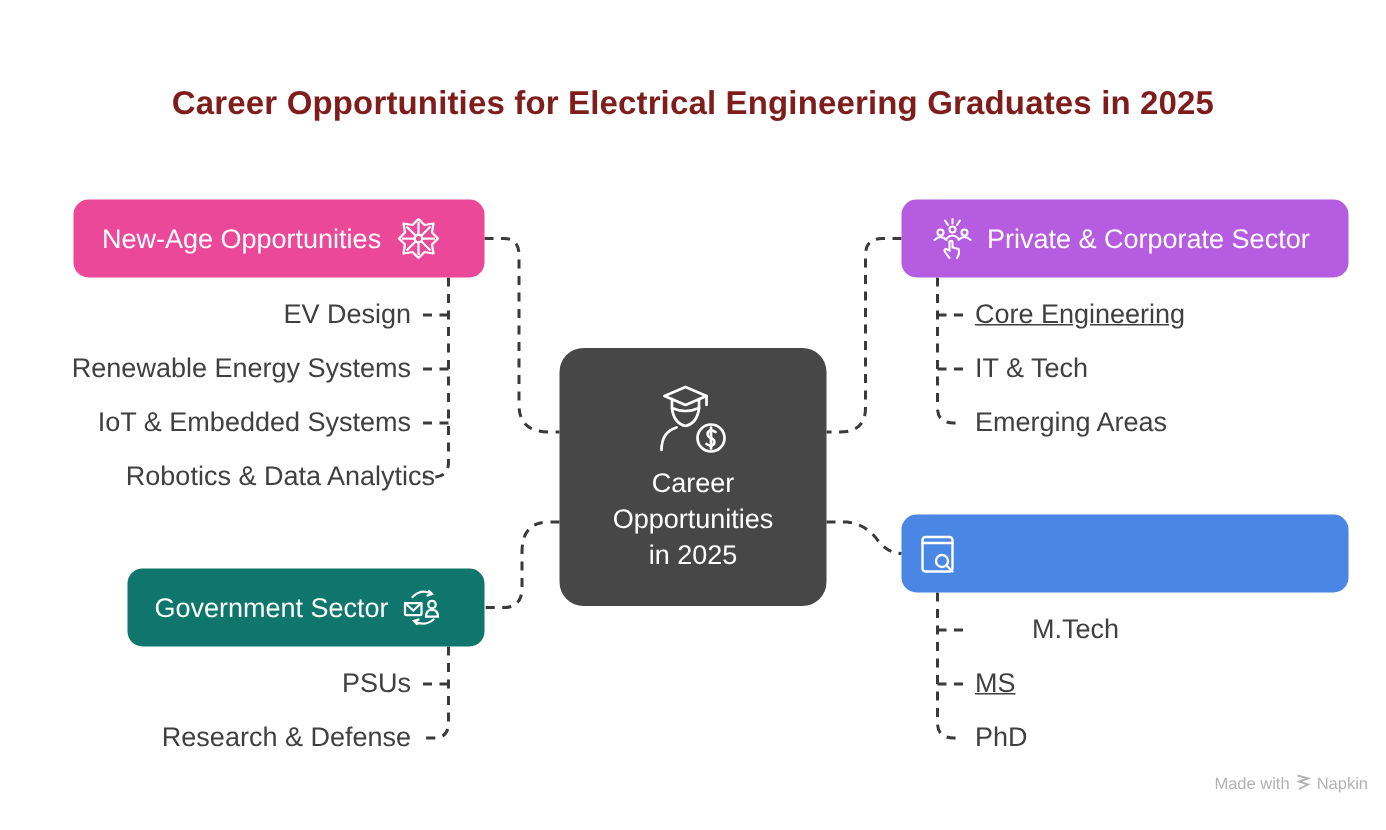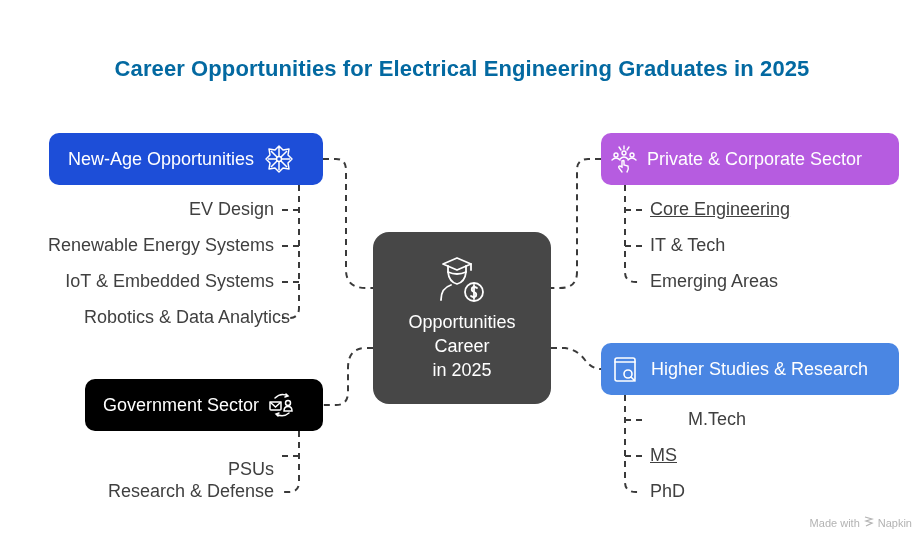--- a/index.html
+++ b/index.html
@@ -1,31 +1,31 @@
 <!DOCTYPE html>
 <html><head>
 <meta charset="utf-8">
 <style>
   html, body { margin: 0; padding: 0; background: #ffffff; }
   body { width: 924px; height: 553px; position: relative; overflow: hidden;
          font-family: "Liberation Sans", "DejaVu Sans", sans-serif; }
   .title { position: absolute; left: 0; width: 924px; top: 56px; text-align: center;
-           font-size: 22px; font-weight: bold; color: #0369a1; letter-spacing: 0.1px; }
+           font-size: 22px; font-weight: bold; color: #7f1d1d; letter-spacing: 0.1px; }
   svg.lines { position: absolute; left: 0; top: 0; }
   .node { position: absolute; border-radius: 10px; color: #ffffff; display: flex;
           align-items: center; font-size: 18px; box-sizing: border-box; }
   .node .ic { width: 30px; height: 30px; display: inline-flex; align-items: center; justify-content: center; }
   .node .ic svg { width: 30px; height: 30px; }
-  .n-newage { left: 49px; top: 133px; width: 274px; height: 52px; background: #1d4ed8; padding-left: 19px; }
+  .n-newage { left: 49px; top: 133px; width: 274px; height: 52px; background: #ec4899; padding-left: 19px; }
   .n-newage .lbl { margin-right: 10px; }
-  .n-private { left: 601px; top: 133px; width: 298px; height: 52px; background: #B65CE0; padding-left: 8px; }
+  .n-private { left: 601px; top: 133px; width: 298px; height: 52px; background: #B65CE0; padding-left: 19px; }
   .n-private .lbl { margin-left: 8px; }
   .n-higher { left: 601px; top: 343px; width: 298px; height: 52px; background: #4A86E3; padding-left: 10px; }
   .n-higher .lbl { margin-left: 10px; }
-  .n-gov { left: 85px; top: 379px; width: 238px; height: 52px; background: #000000; padding-left: 18px; }
+  .n-gov { left: 85px; top: 379px; width: 238px; height: 52px; background: #0f766e; padding-left: 18px; }
   .n-gov .lbl { margin-right: 8px; }
   .center { position: absolute; left: 373px; top: 232px; width: 178px; height: 172px;
             background: #474747; border-radius: 16px; color: #fff; text-align: center; }
   .center .cic { position: absolute; left: 64px; top: 22px; width: 50px; height: 50px; }
   .center .ctext { position: absolute; left: 0; right: 0; top: 78px; font-size: 18px; line-height: 24px; }
   .item { position: absolute; font-size: 18px; color: #404040; white-space: nowrap; }
   .item.right { text-align: right; }
   .footer { position: absolute; right: 12px; top: 516px; font-size: 11px; color: #b3b3b3; display: flex; align-items: center; gap: 4px; }
 </style>
 </head>
@@ -66,22 +66,22 @@
       <path d="M11,12 L11,18 Q20,22 29,18 L29,12"></path>
       <path d="M34,10 L34,16"></path>
       <path d="M11,18 Q12,28 20,30 Q28,28 29,18"></path>
       <path d="M4,46 Q4,34 14,31"></path>
       <circle cx="37" cy="38" r="9"></circle>
       <path d="M40,34 Q37,32 35,34 Q34,37 37,38 Q40,39 39,42 Q37,44 34,42"></path>
       <path d="M37,31 L37,45"></path>
     </svg>
   </div>
   <div class="ctext">
+    <div>Career</div>
     <div>Opportunities</div>
-    <div>Career</div>
     <div>in 2025</div>
   </div>
 </div>
 
 <div class="node n-newage">
   <span class="lbl">New-Age Opportunities</span>
   <span class="ic">
     <svg viewBox="0 0 30 30" fill="none" stroke="#fff" stroke-width="1.5" stroke-linejoin="round">
       <polygon points="15,2 19,6 25,5 24,11 28,15 24,19 25,25 19,24 15,28 11,24 5,25 6,19 2,15 6,11 5,5 11,6"></polygon>
       <circle cx="15" cy="15" r="2.5"></circle>
@@ -108,21 +108,20 @@
 
 <div class="node n-higher">
   <span class="ic">
     <svg viewBox="0 0 30 30" fill="none" stroke="#fff" stroke-width="1.6" stroke-linecap="round">
       <rect x="4" y="4" width="20" height="23" rx="2"></rect>
       <path d="M4,8 L24,8"></path>
       <circle cx="17" cy="20" r="4"></circle>
       <path d="M20,23 L24,27"></path>
     </svg>
   </span>
-  <span class="lbl">Higher Studies &amp; Research</span>
 </div>
 
 <div class="node n-gov">
   <span class="lbl">Government Sector</span>
   <span class="ic">
     <svg viewBox="0 0 30 30" fill="none" stroke="#fff" stroke-width="1.5" stroke-linecap="round">
       <path d="M8,8 Q14,2 21,6 M19,4 L21,6 L18,7"></path>
       <path d="M22,23 Q16,28 9,24 M11,26 L9,24 L12,23"></path>
       <rect x="3" y="12" width="11" height="8" rx="1"></rect>
       <path d="M3,12 L8.5,17 L14,12"></path>
@@ -138,21 +137,21 @@
 <div class="item right" style="right:634px; top:307px;">Robotics &amp; Data Analytics</div>
 
 <div class="item" style="left:650px; top:199px;text-decoration:underline;">Core Engineering</div>
 <div class="item" style="left:650px; top:235px;">IT &amp; Tech</div>
 <div class="item" style="left:650px; top:271px;">Emerging Areas</div>
 
 <div class="item" style="left:688px; top:409px;">M.Tech</div>
 <div class="item" style="left:650px; top:445px;text-decoration:underline;">MS</div>
 <div class="item" style="left:650px; top:481px;">PhD</div>
 
-<div class="item right" style="right:650px; top:459px;margin-left:44px;">PSUs</div>
+<div class="item right" style="right:650px; top:445px;margin-left:44px;">PSUs</div>
 <div class="item right" style="right:650px; top:481px;">Research &amp; Defense</div>
 
 <div class="footer">
   <span>Made with</span>
   <span>
     <svg width="10" height="11" viewBox="0 0 10 11" fill="none" stroke="#b3b3b3" stroke-width="1.3">
       <path d="M1,1 L8,3 L2,5 L8,7 L2,10"></path>
     </svg>
   </span>
   <span>Napkin</span>

